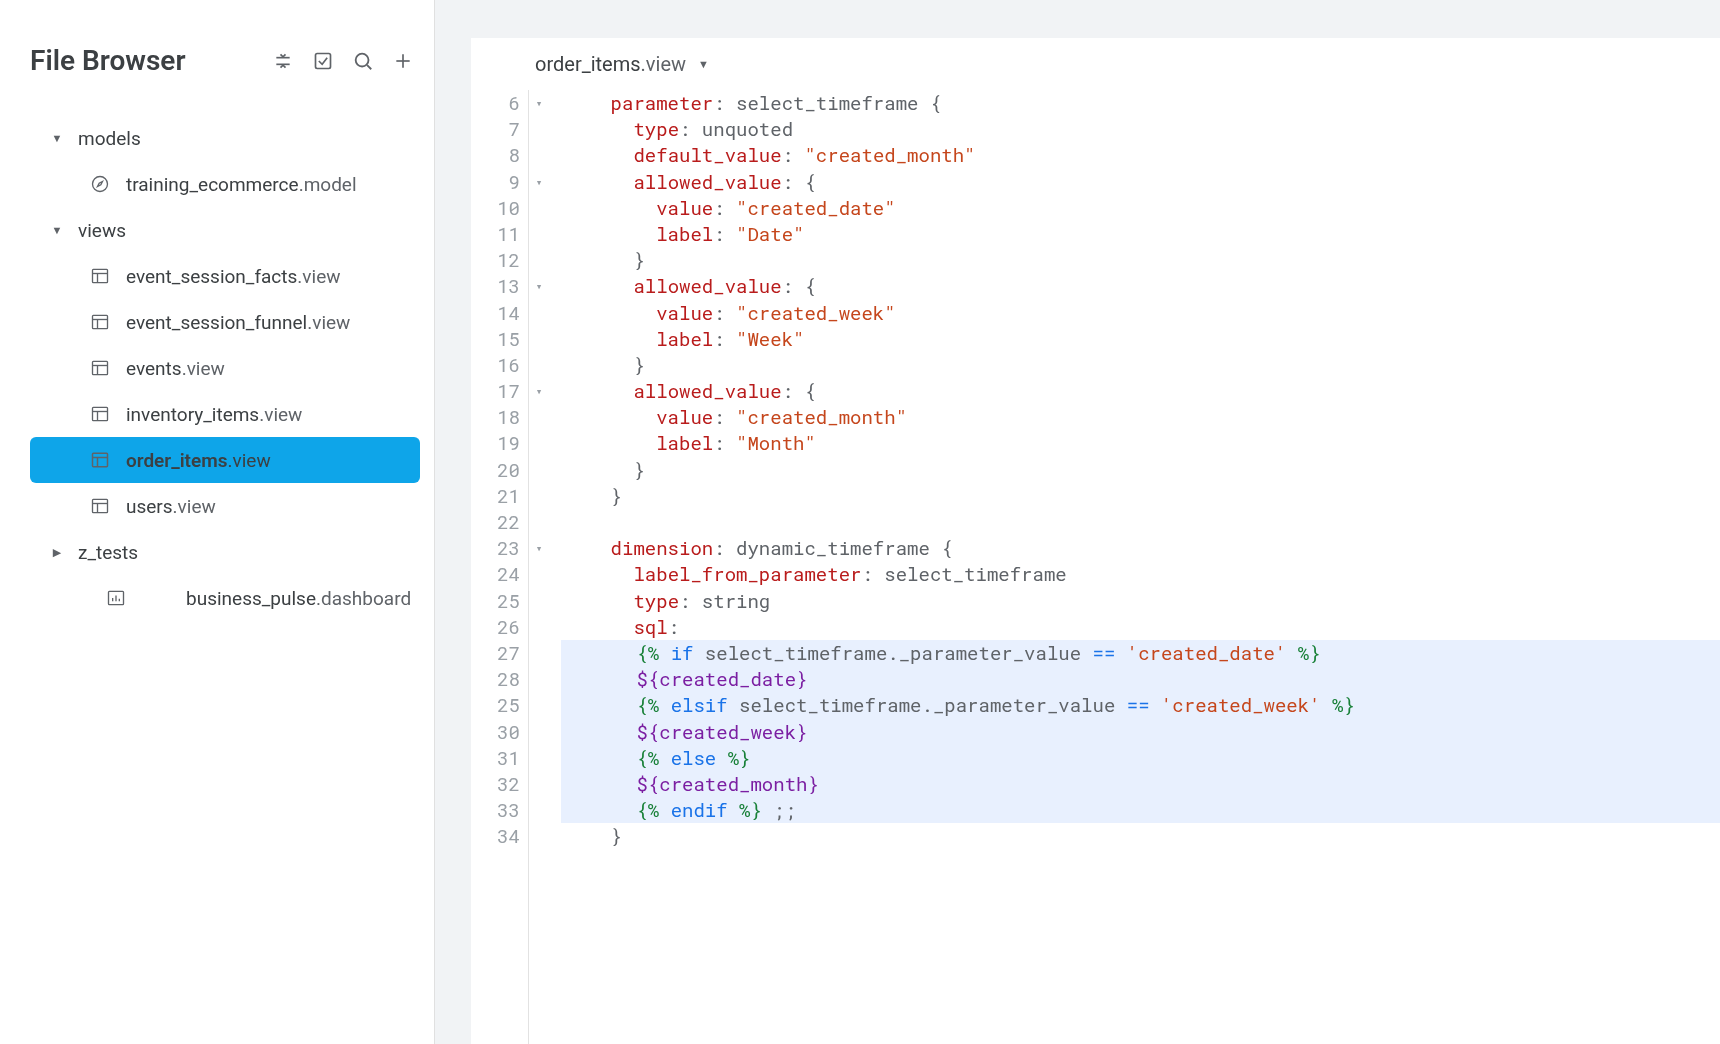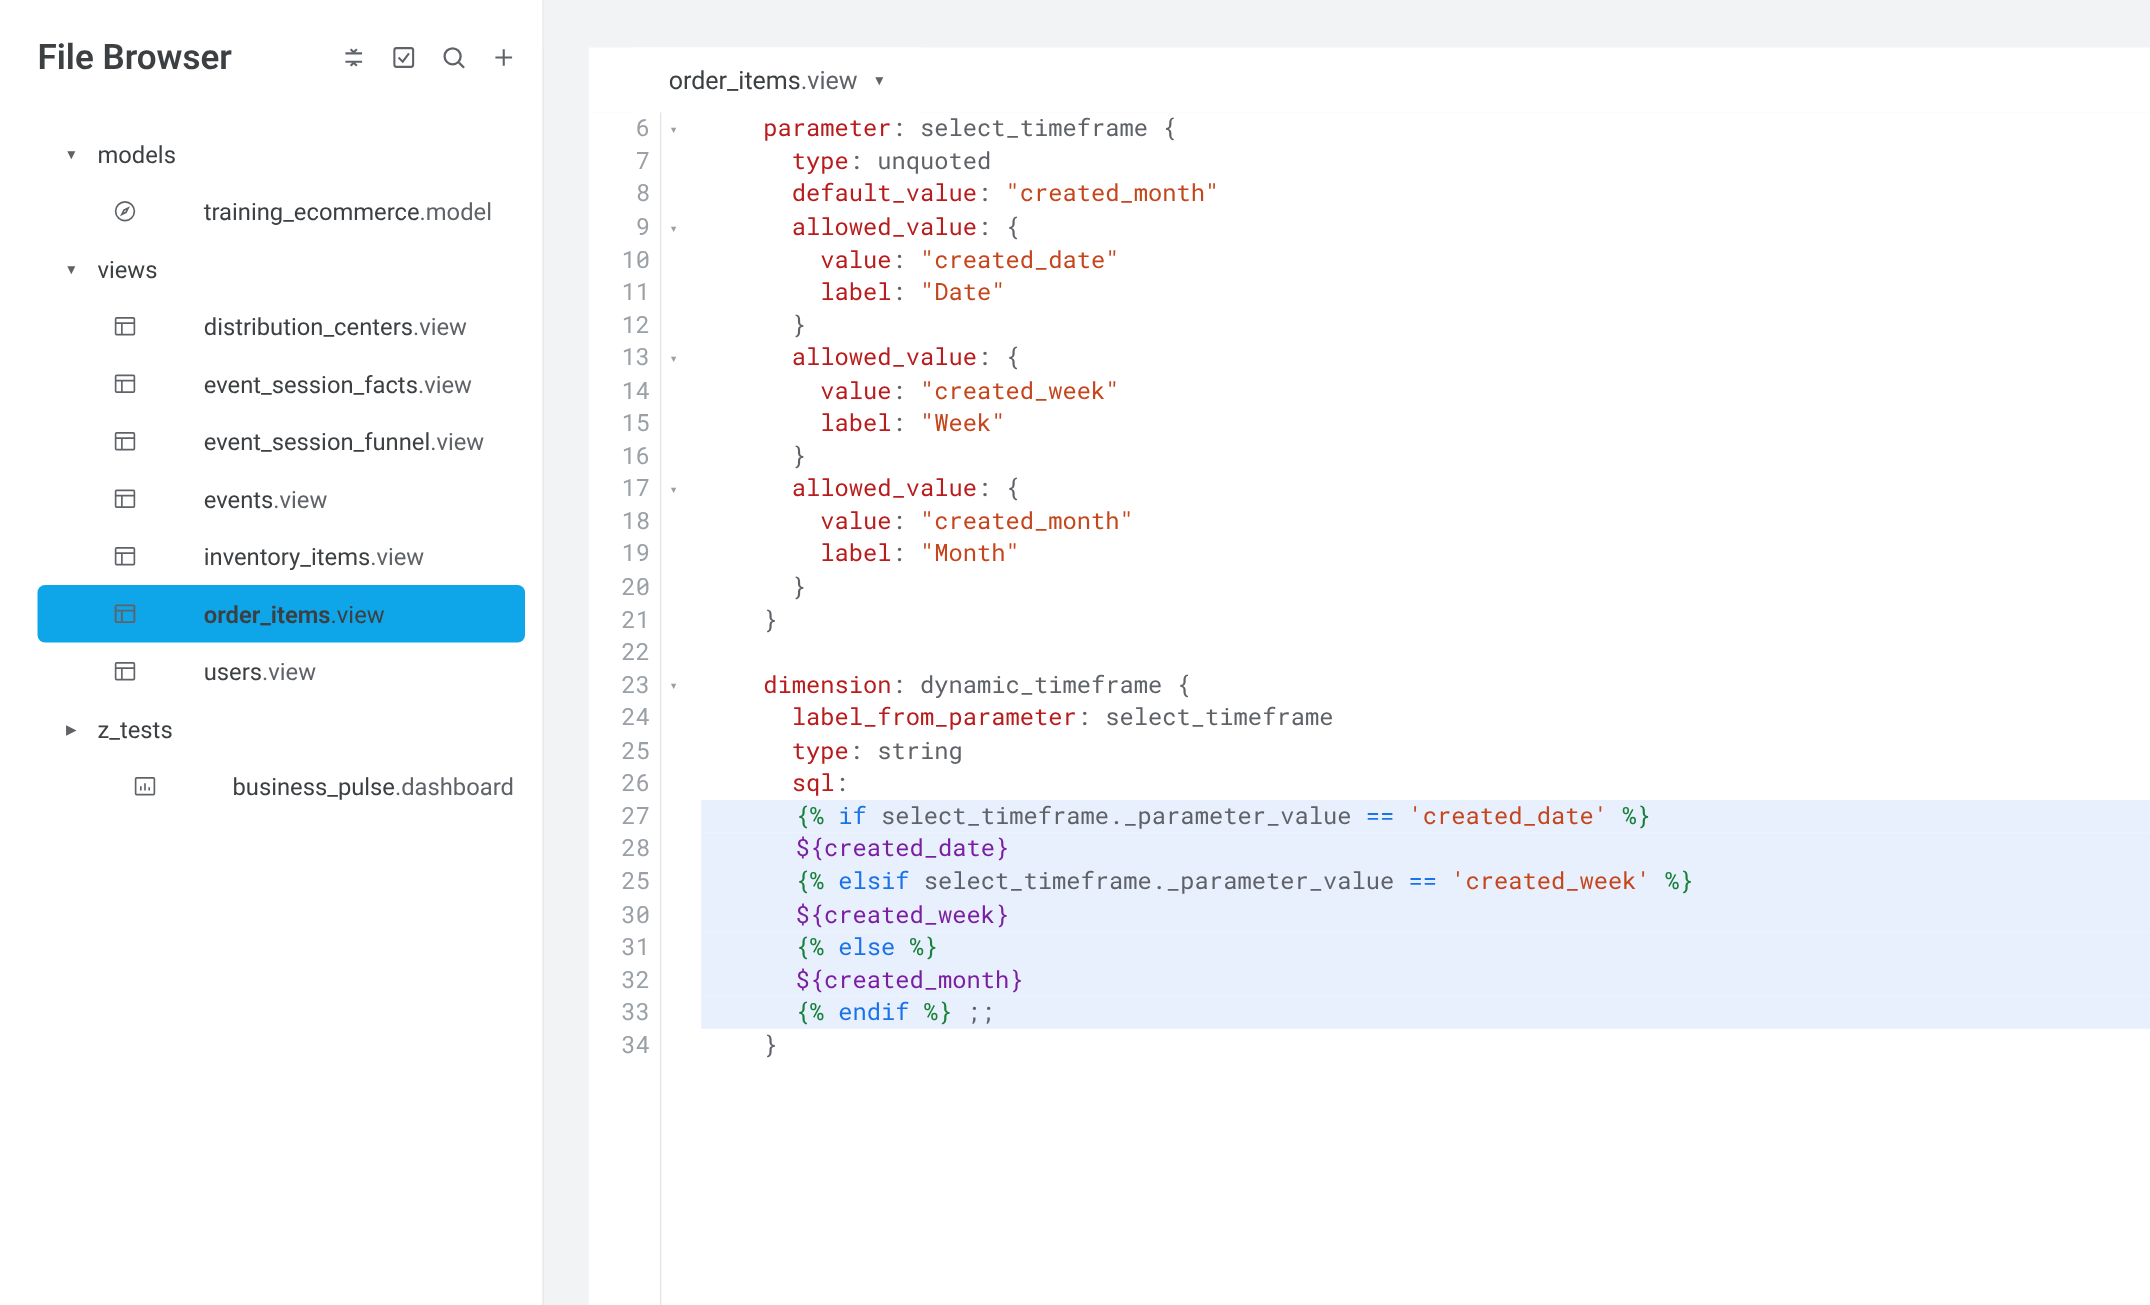--- a/index.html
+++ b/index.html
@@ -6,21 +6,21 @@
 body {
   font-family: -apple-system, BlinkMacSystemFont, "Segoe UI", Roboto, Helvetica, Arial, sans-serif;
   display: flex;
   width: 1720px;
   height: 1044px;
   background: #fff;
   color: #333;
 }
 .sidebar {
   width: 435px;
-  padding: 29px 0 0 30px;
+  padding: 44px 0 0 30px;
   border-right: 1px solid #e0e0e0;
   flex-shrink: 0;
 }
 .sidebar-header {
   display: flex;
   align-items: center;
   justify-content: space-between;
   padding-right: 20px;
   margin-bottom: 38px;
 }
@@ -67,21 +67,21 @@
 .tree-row .item-icon {
   width: 24px;
   height: 24px;
   margin-right: 14px;
   color: #5f6368;
   display: inline-flex;
   align-items: center;
   justify-content: center;
 }
 .tree-row.depth-1 { padding-left: 18px; }
-.tree-row.depth-2 { padding-left: 58px; gap: 37px; }
+.tree-row.depth-2 { padding-left: 58px; }
 .tree-row .label {
   color: #3c4043;
 }
 .tree-row .label .name { color: #3c4043; }
 .tree-row .label .ext { color: #5f6368; }
 .tree-row.selected .label .name { font-weight: 600; }
 .tree-row.selected .label .ext { color: #3c4043; }
 
 .main {
   flex: 1;
@@ -208,30 +208,20 @@
           </svg>
       </span>
       <span class="label"><span class="name">training_ecommerce</span><span class="ext">.model</span></span>
     </div>
 
     <div class="tree-row depth-1">
       <span class="caret">▼</span>
       <span class="label"><span class="name">views</span></span>
     </div>
 
-    <div class="tree-row depth-2">
-      <span class="item-icon">
-          <svg viewBox="0 0 24 24" width="20" height="20" fill="none" stroke="currentColor" stroke-width="1.6">
-            <rect x="3" y="4" width="18" height="16" rx="1"></rect>
-            <line x1="3" y1="9" x2="21" y2="9"></line>
-            <line x1="9" y1="9" x2="9" y2="20"></line>
-          </svg>
-        </span>
-      <span class="label"><span class="name">distribution_centers</span><span class="ext">.view</span></span>
-    </div>
     <div class="tree-row depth-2">
       <span class="item-icon">
           <svg viewBox="0 0 24 24" width="20" height="20" fill="none" stroke="currentColor" stroke-width="1.6">
             <rect x="3" y="4" width="18" height="16" rx="1"></rect>
             <line x1="3" y1="9" x2="21" y2="9"></line>
             <line x1="9" y1="9" x2="9" y2="20"></line>
           </svg>
         </span>
       <span class="label"><span class="name">event_session_facts</span><span class="ext">.view</span></span>
     </div>

